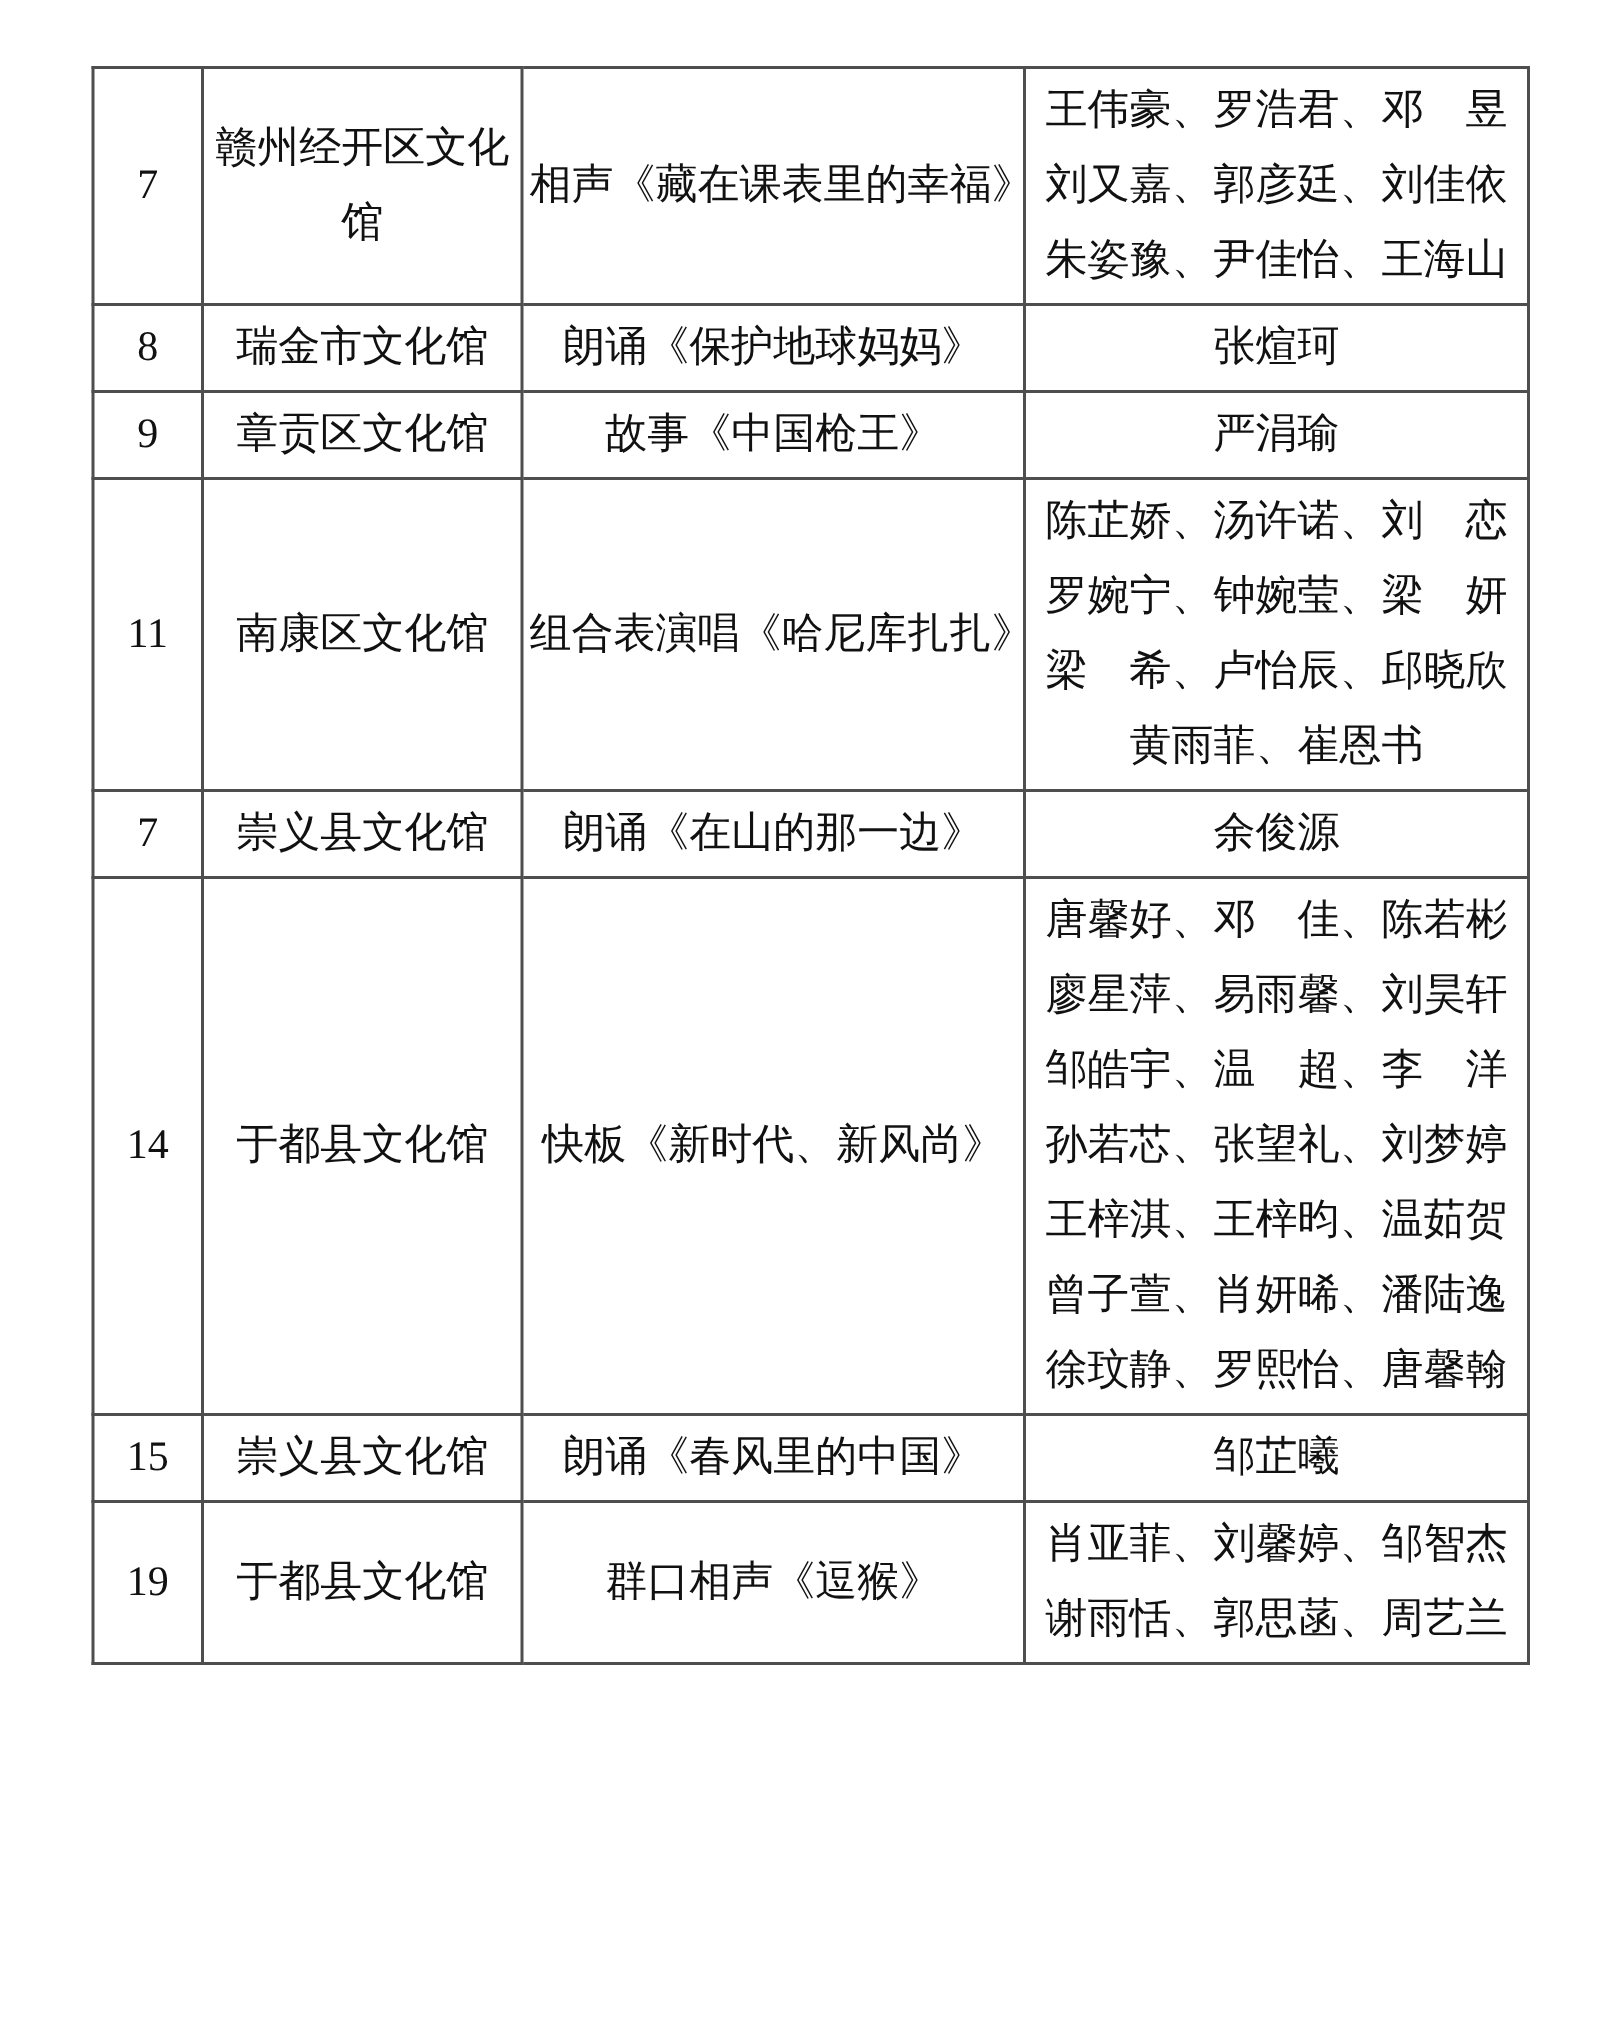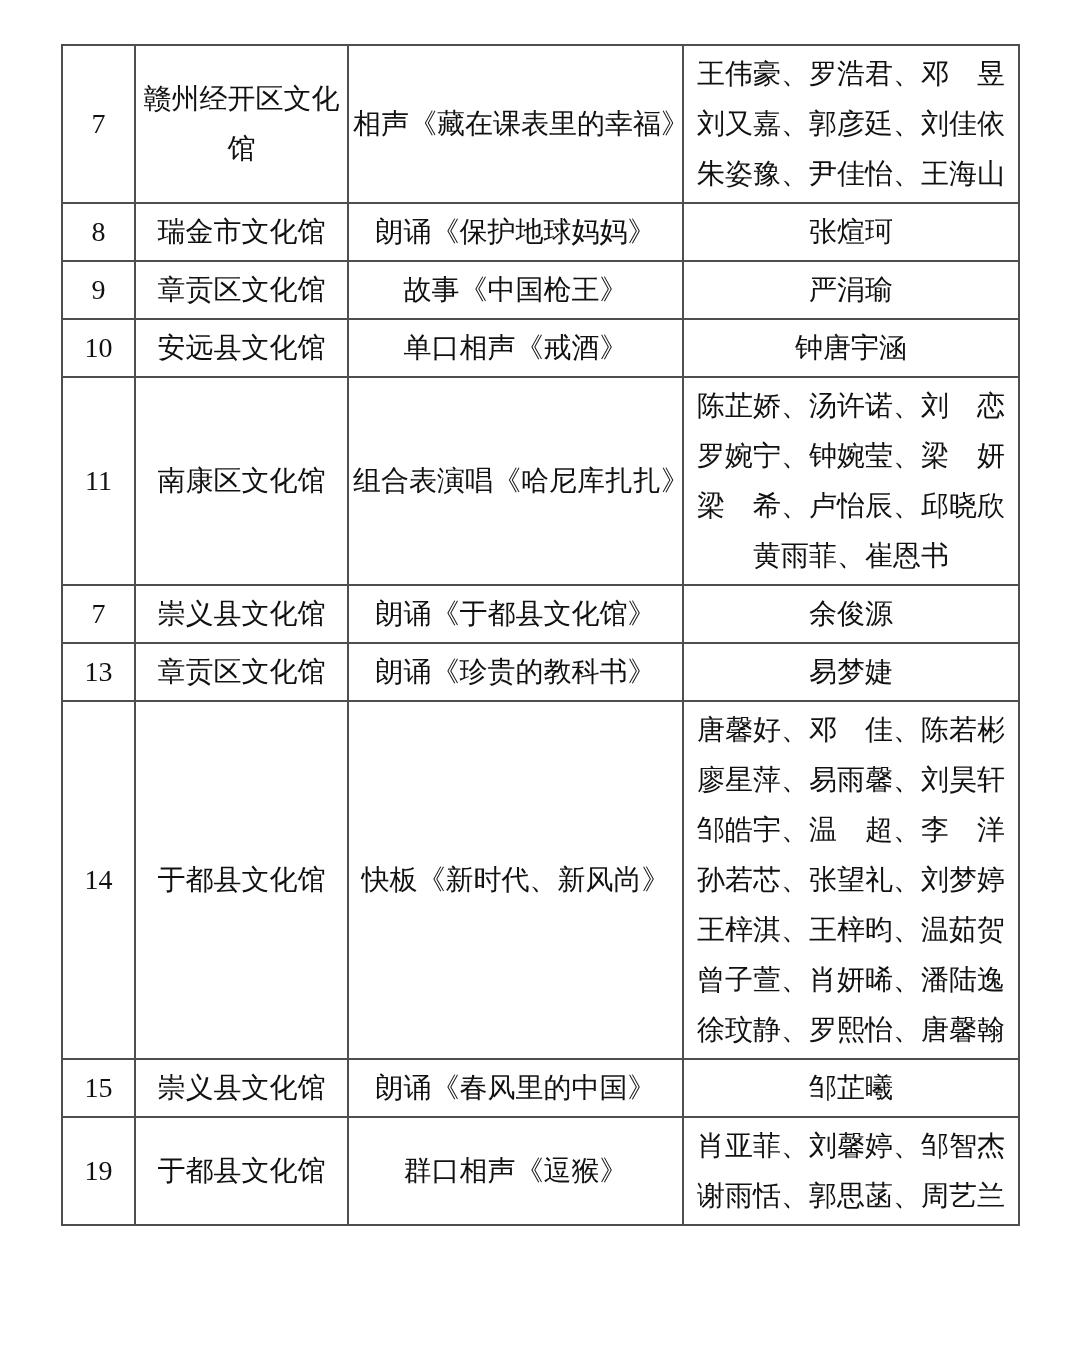--- a/index.html
+++ b/index.html
@@ -87,58 +87,42 @@
 
   <tr>
     <td class="col-num">9</td>
     <td class="col-org">章贡区文化馆</td>
     <td class="col-perf">故事《中国枪王》</td>
     <td class="col-performers">
             <div class="performer-line">严涓瑜</div>
           </td>
   </tr>
 
-  <tr>
-    <td class="col-num">10</td>
-    <td class="col-org">安远县文化馆</td>
-    <td class="col-perf">单口相声《戒酒》</td>
-    <td class="col-performers">
-            <div class="performer-line">钟唐宇涵</div>
-          </td>
-  </tr>
 
   <tr>
     <td class="col-num">11</td>
     <td class="col-org">南康区文化馆</td>
     <td class="col-perf">组合表演唱《哈尼库扎扎》</td>
     <td class="col-performers">
             <div class="performer-line">陈芷娇、汤许诺、刘　恋</div>
             <div class="performer-line">罗婉宁、钟婉莹、梁　妍</div>
             <div class="performer-line">梁　希、卢怡辰、邱晓欣</div>
             <div class="performer-line">黄雨菲、崔恩书</div>
           </td>
   </tr>
 
   <tr>
     <td class="col-num">7</td>
     <td class="col-org">崇义县文化馆</td>
-    <td class="col-perf">朗诵《于都县文化馆》</td>
+    <td class="col-perf">朗诵《在山的那一边》</td>
     <td class="col-performers">
             <div class="performer-line">余俊源</div>
           </td>
   </tr>
 
-  <tr>
-    <td class="col-num">13</td>
-    <td class="col-org">章贡区文化馆</td>
-    <td class="col-perf">朗诵《珍贵的教科书》</td>
-    <td class="col-performers">
-            <div class="performer-line">易梦婕</div>
-          </td>
-  </tr>
 
   <tr>
     <td class="col-num">14</td>
     <td class="col-org">于都县文化馆</td>
     <td class="col-perf">快板《新时代、新风尚》</td>
     <td class="col-performers">
             <div class="performer-line">唐馨好、邓　佳、陈若彬</div>
             <div class="performer-line">廖星萍、易雨馨、刘昊轩</div>
             <div class="performer-line">邹皓宇、温　超、李　洋</div>
             <div class="performer-line">孙若芯、张望礼、刘梦婷</div>

